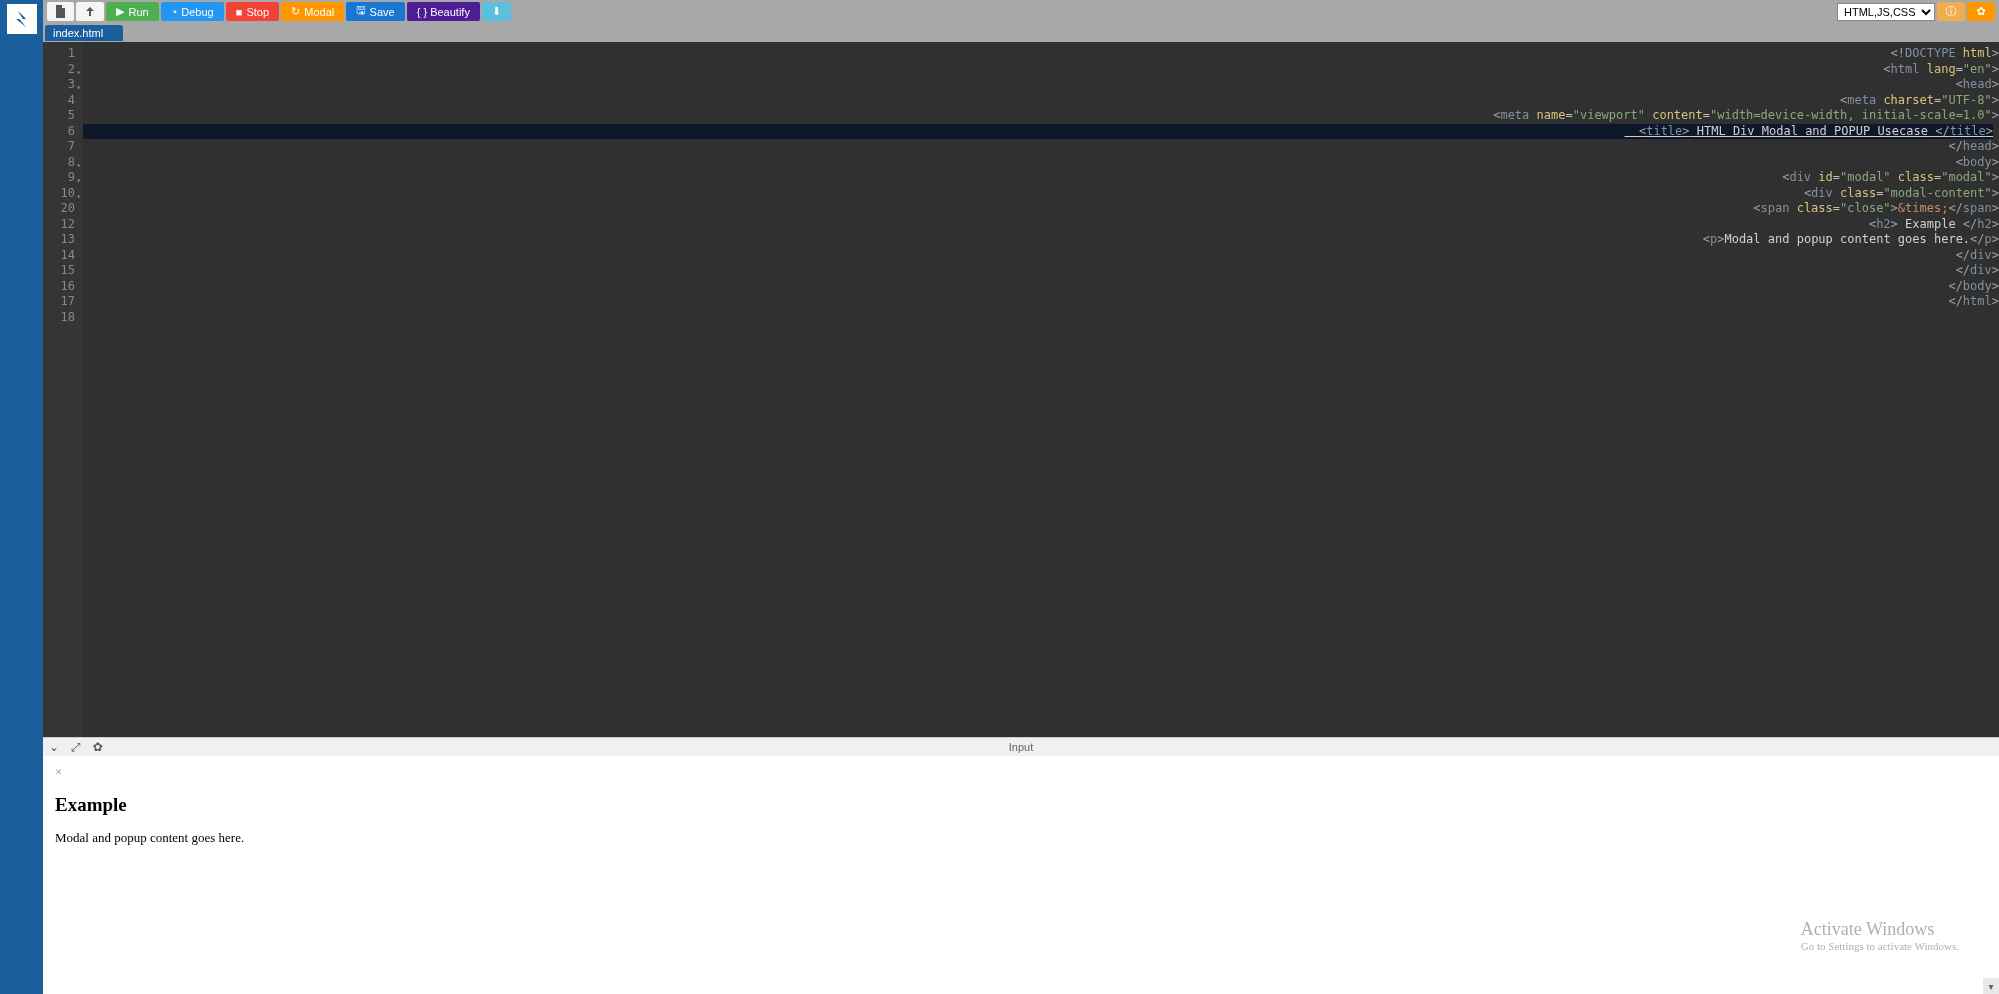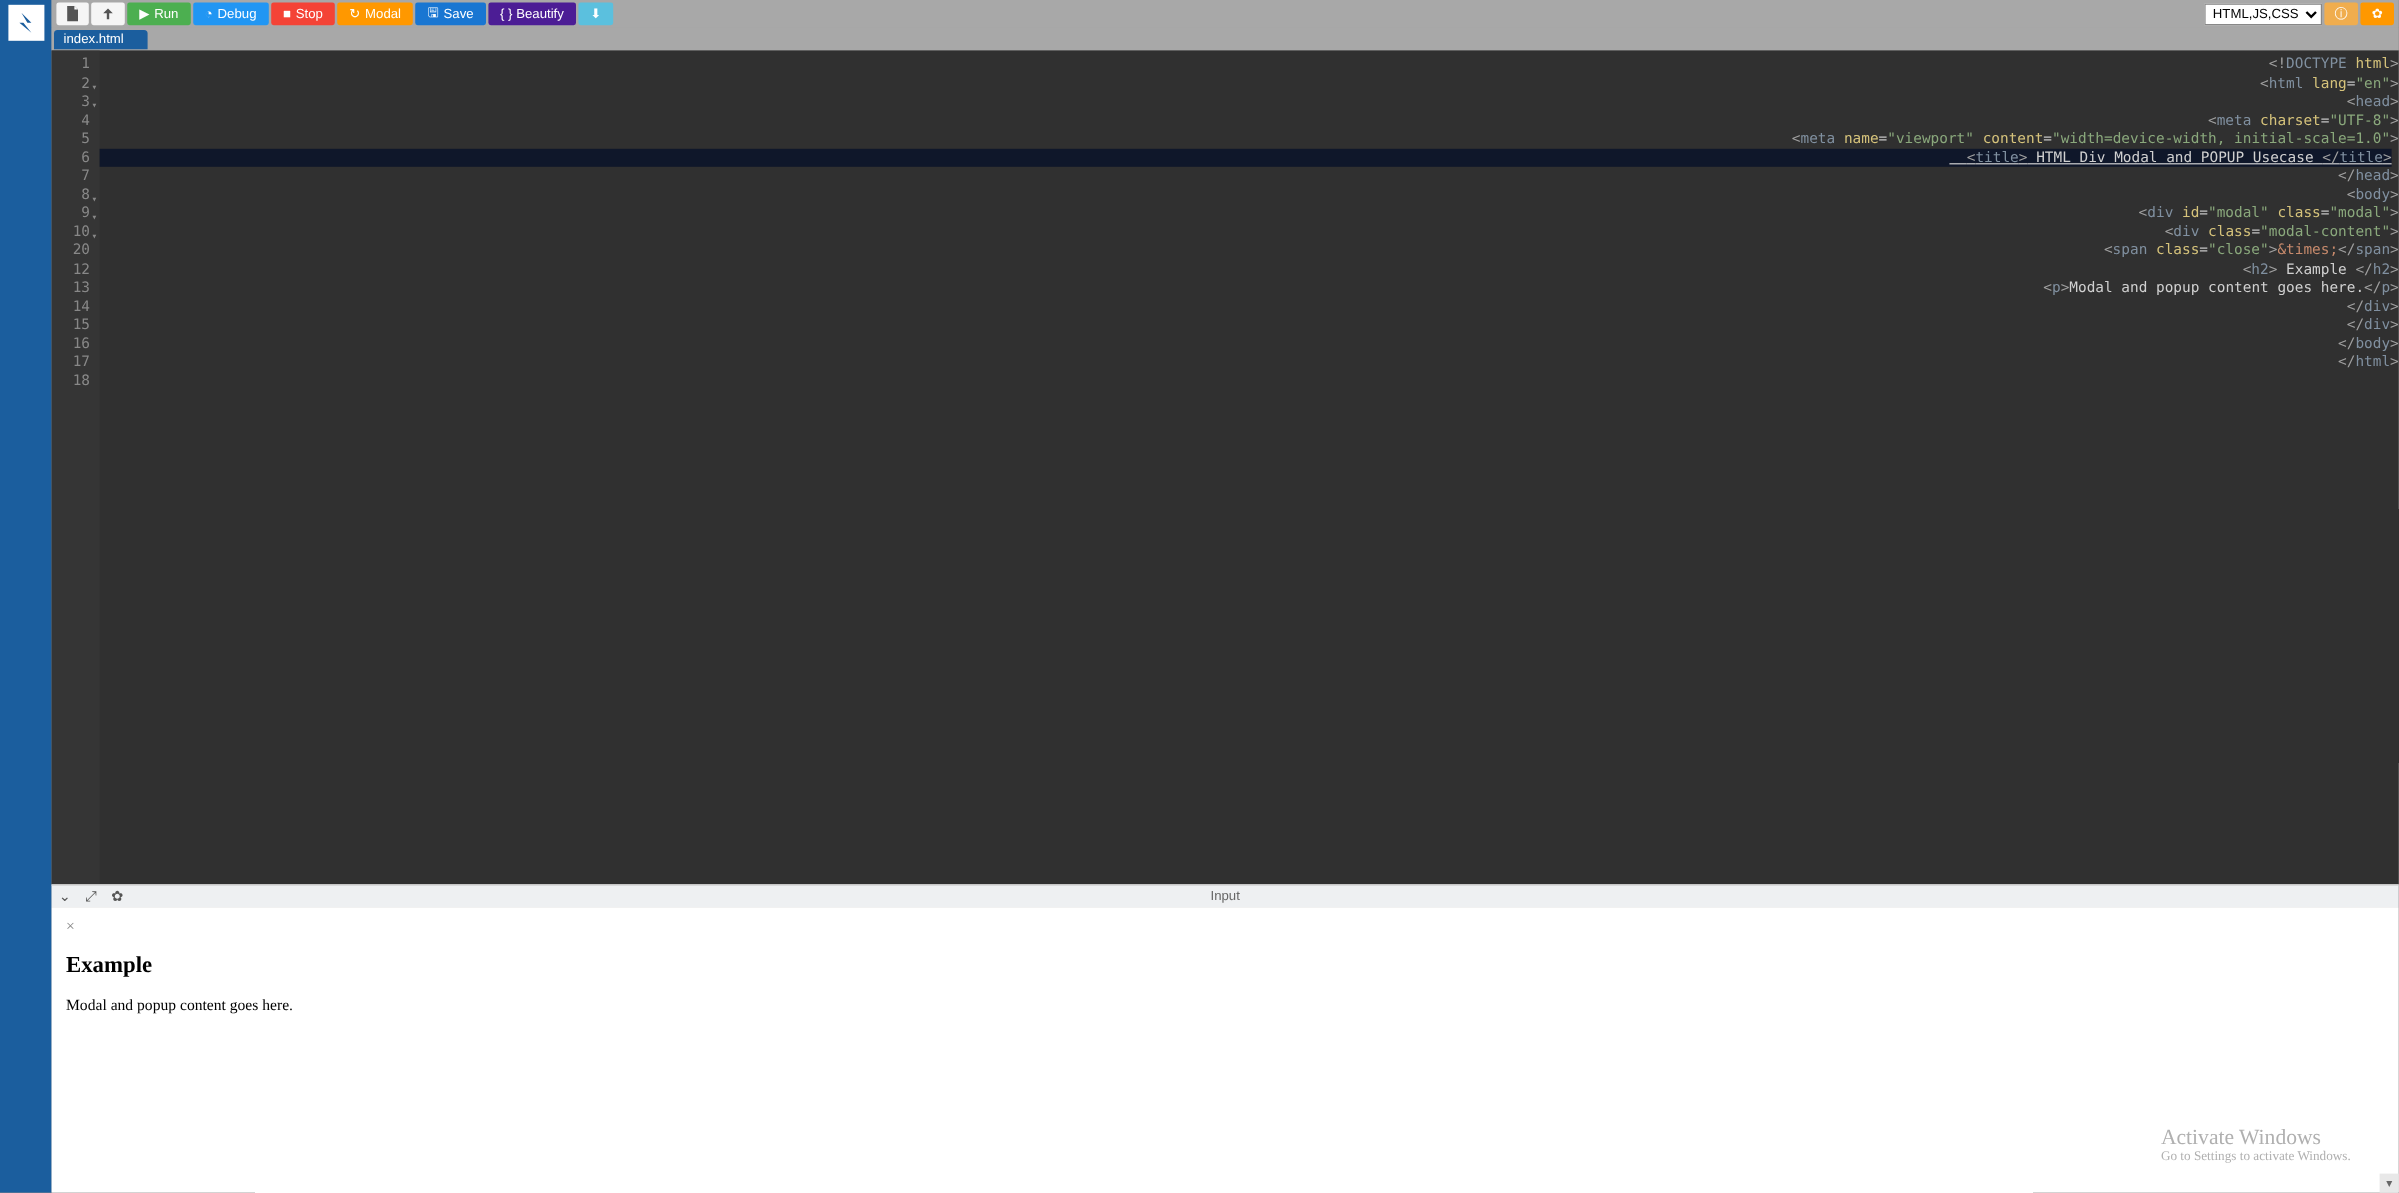--- a/index.html
+++ b/index.html
@@ -158,21 +158,21 @@
   padding: 8px 12px;
   position: relative;
   font-family: 'Times New Roman', serif;
 }
 .close-x { font-size: 13px; color: #888; margin-bottom: 14px; }
 .out-h2 { font-size: 19px; font-weight: bold; margin-bottom: 14px; font-family: 'Times New Roman', serif; }
 .out-p { font-size: 13px; font-family: 'Times New Roman', serif; }
 .watermark {
   position: absolute;
   right: 40px;
-  bottom: 24px;
+  bottom: 42px;
   color: #b0b0b0;
   text-align: left;
 }
 .wm-t { font-size: 18px; }
 .wm-s { font-size: 11px; }
 .scroll-v {
   position: absolute;
   right: 0;
   bottom: 0;
   font-size: 10px;

